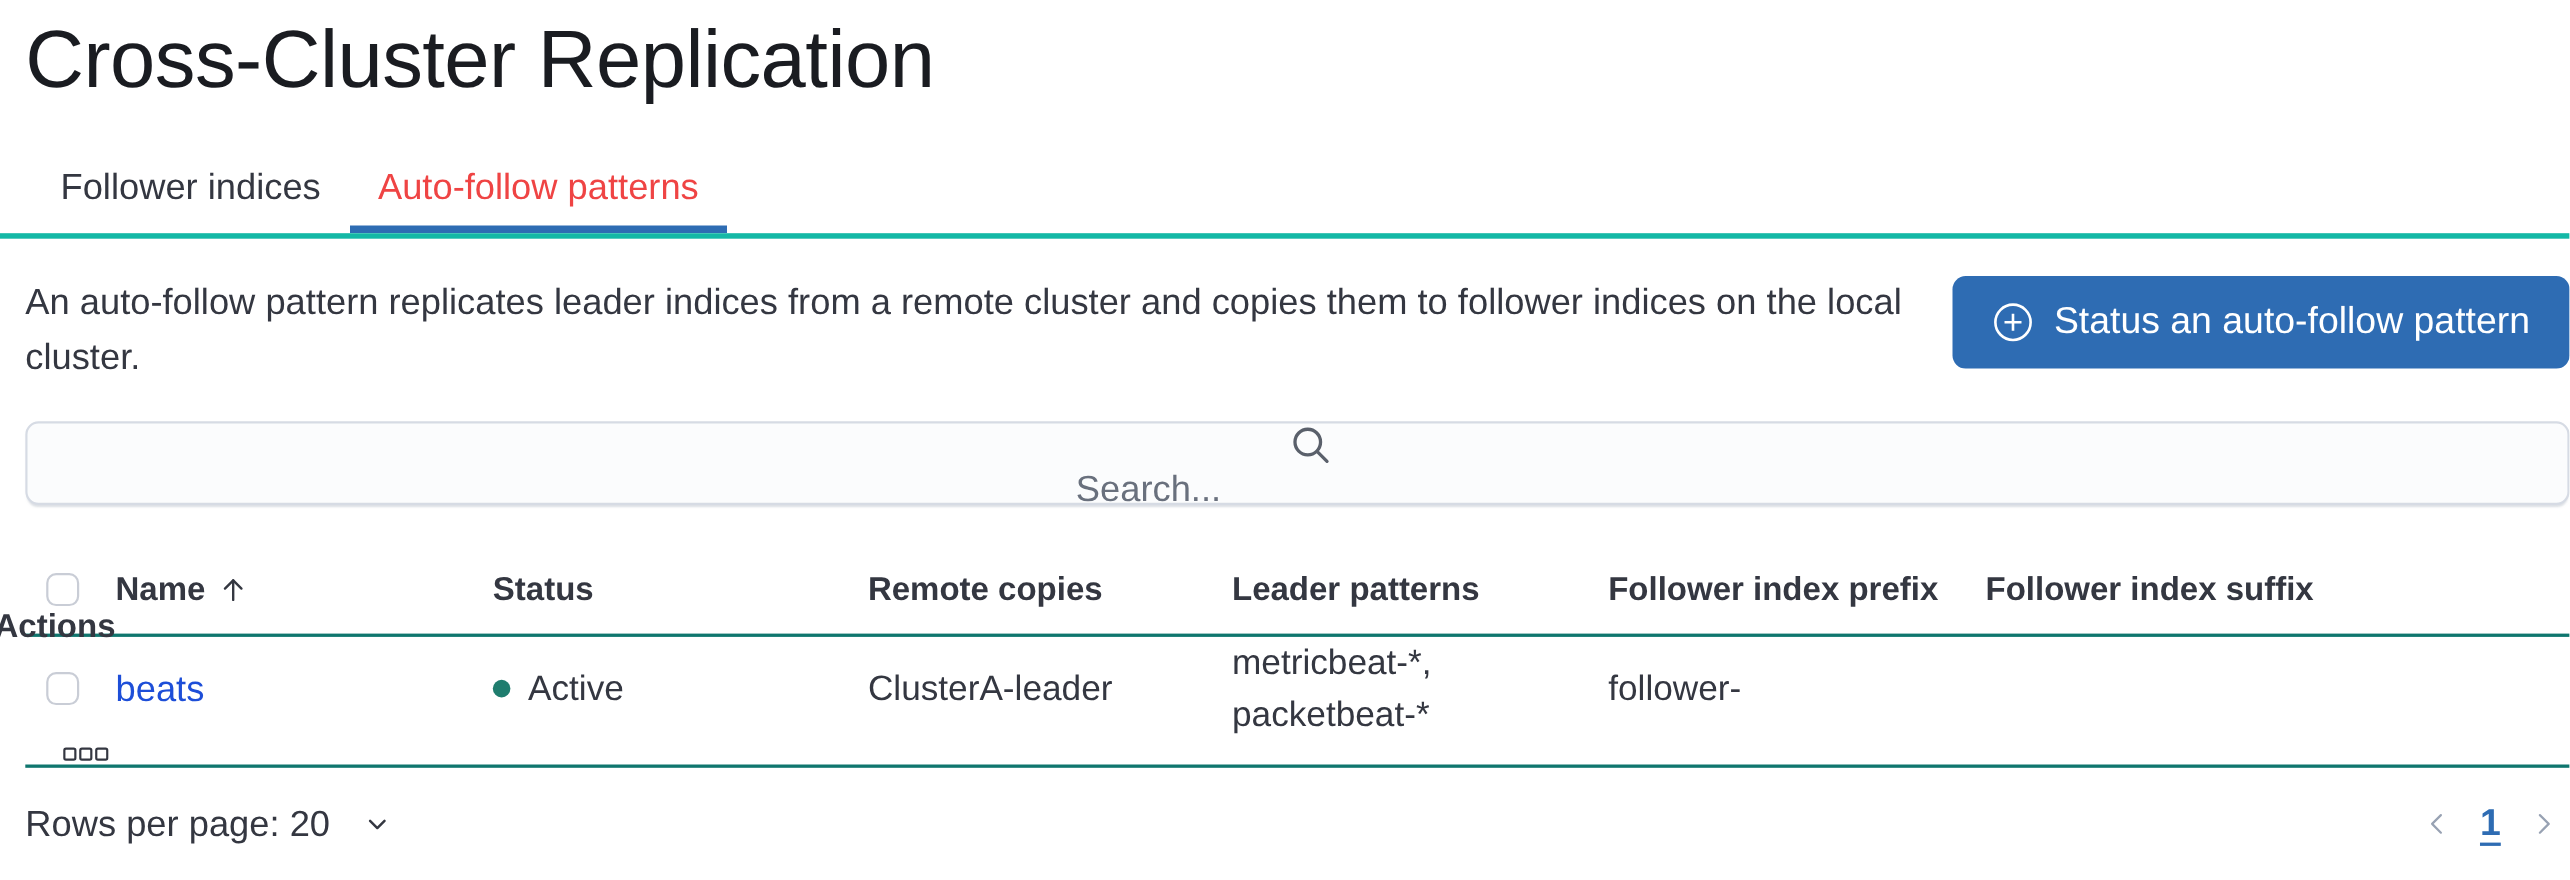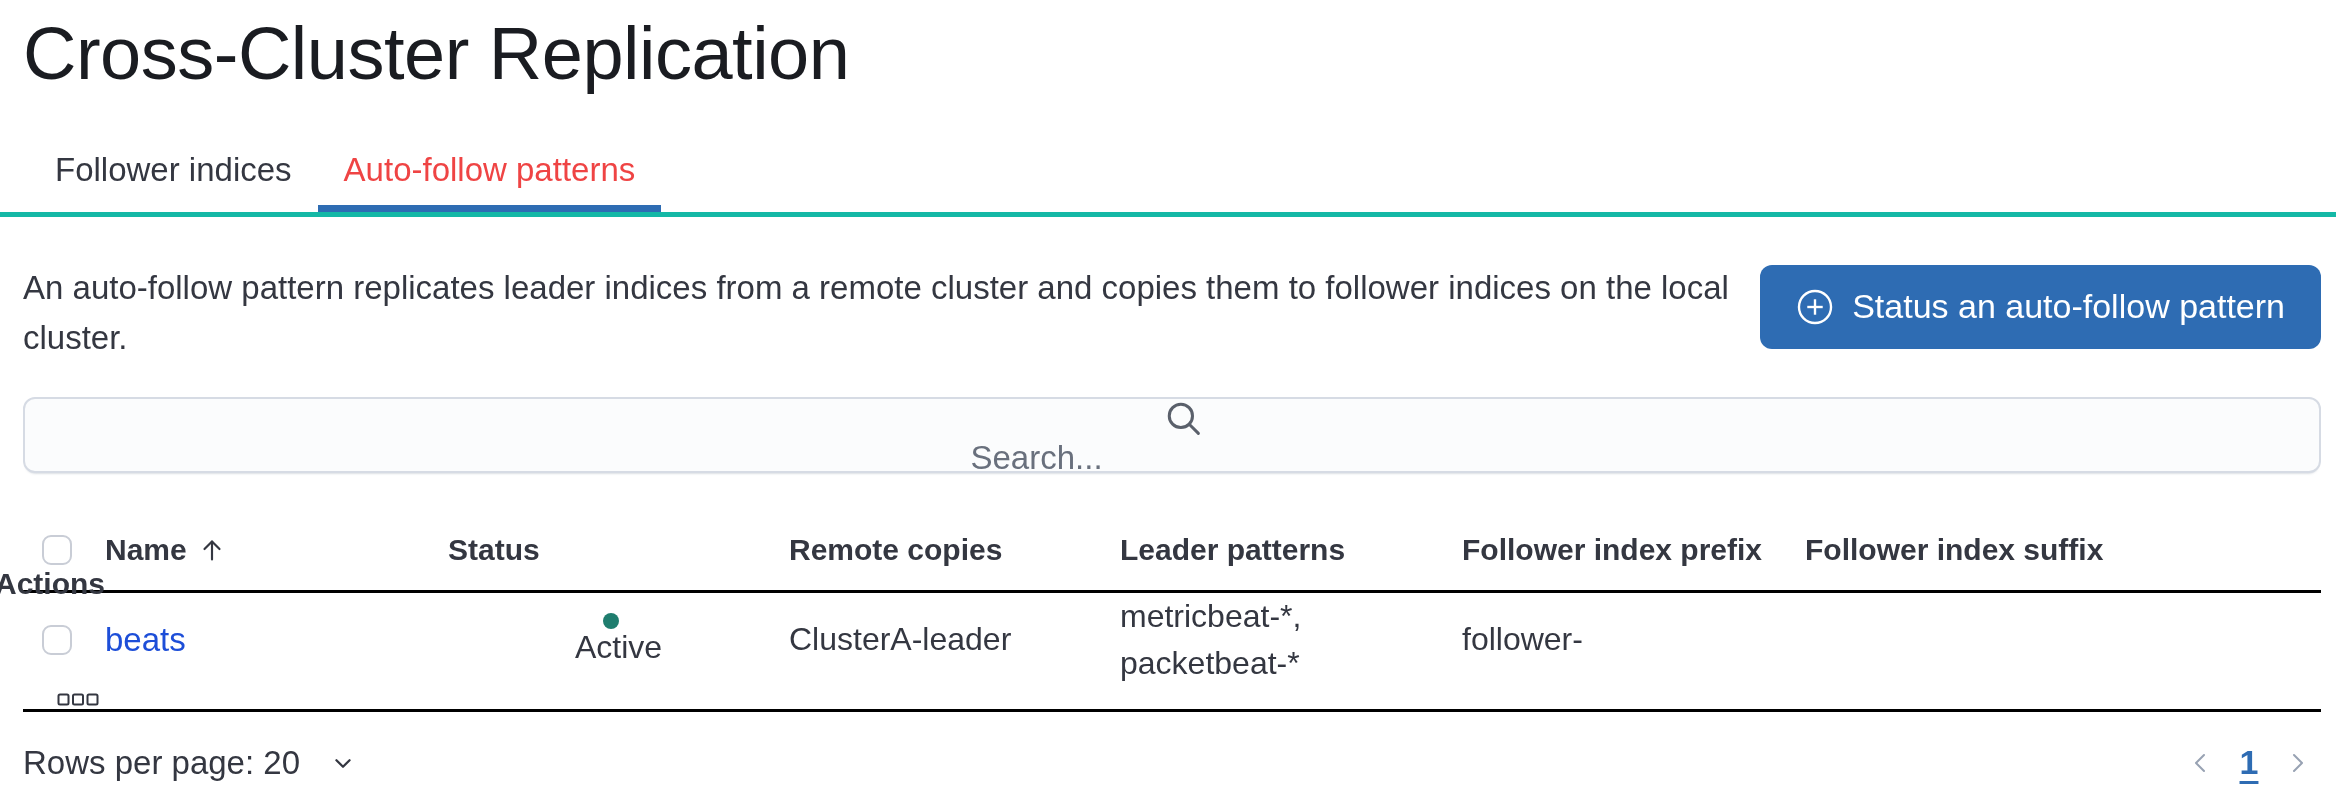--- a/index.html
+++ b/index.html
@@ -2,21 +2,21 @@
 <html><head>
 <meta charset="utf-8">
 <style>
   * { margin: 0; padding: 0; box-sizing: border-box; }
   html, body { width: 2336px; height: 800px; overflow: hidden; }
   body {
     background: #ffffff;
     color: #343741;
     font-family: "Liberation Sans", sans-serif;
   }
-  .container { padding-left: 23px; padding-right: 15px; }
+  .container { padding-left: 23px; }
 
   
   .page-title {
     margin-top: 14px;
     font-size: 74px;
     font-weight: 400;
     line-height: 1.08;
     color: #1a1c21;
     letter-spacing: -0.5px;
   }
@@ -37,21 +37,21 @@
     cursor: pointer;
     white-space: nowrap;
   }
   .tab.active {
     color: #ef4444;
     box-shadow: inset 0 -7px 0 #2e6cb3;
   }
 
   
   .header-row {
-    margin-top: 46px;
+    margin-top: 32px;
     display: flex;
     justify-content: space-between;
     align-items: flex-start;
   }
   .intro {
     max-width: 1720px;
     font-size: 33px;
     line-height: 50px;
     color: #343741;
   }
@@ -99,21 +99,21 @@
     color: #343741;
   }
   .search-input::placeholder { color: #69707d; opacity: 1; }
 
   
   .table { margin-top: 60px; }
   .tr {
     display: grid;
     grid-template-columns: 82px 343px 341px 331px 342px 343px 1fr;
     align-items: center;
-    border-bottom: 3px solid #000000;
+    border-bottom: 3px solid #0f766e;
   }
   .tr.head { height: 60px; }
   .tr.body { height: 119px; }
   .th {
     font-size: 30px;
     font-weight: 700;
     color: #343741;
     display: flex;
     align-items: center;
     gap: 10px;
@@ -127,21 +127,21 @@
     border-radius: 9px;
     background: #ffffff;
     cursor: pointer;
   }
   .link {
     color: #1d4ed8;
     text-decoration: none;
     font-size: 33px;
     cursor: pointer;
   }
-  .status-wrap { display: flex; align-items: center; flex-direction: column; }
+  .status-wrap { display: flex; align-items: center; }
   .dot {
     width: 16px; height: 16px;
     border-radius: 50%;
     background: #1f7d6e;
     margin-right: 16px;
     flex: 0 0 auto;
   }
   .two-line { line-height: 47px; }
   .actions-btn {
     background: none; border: none; cursor: pointer;

